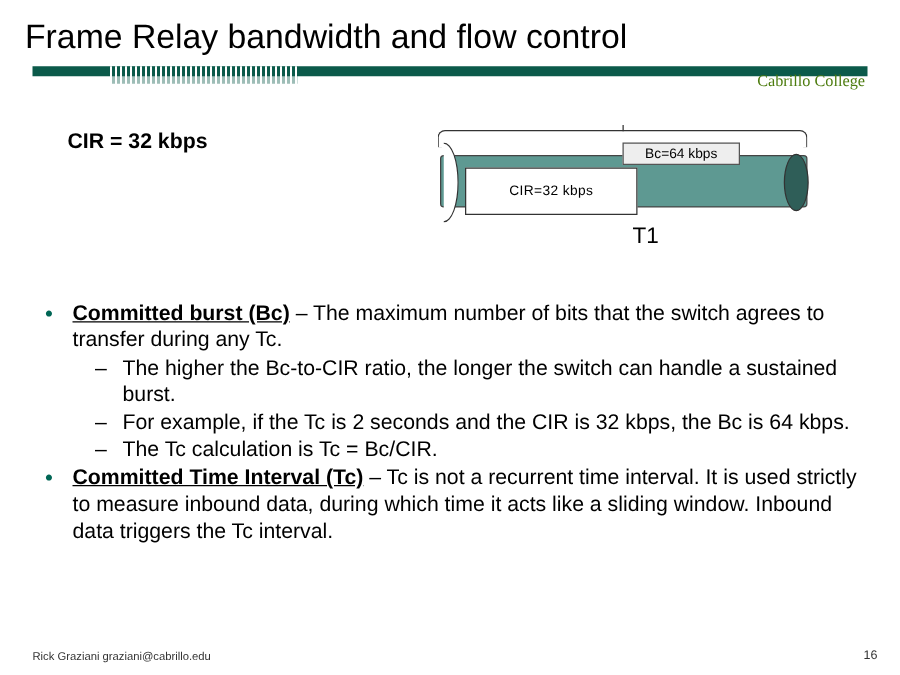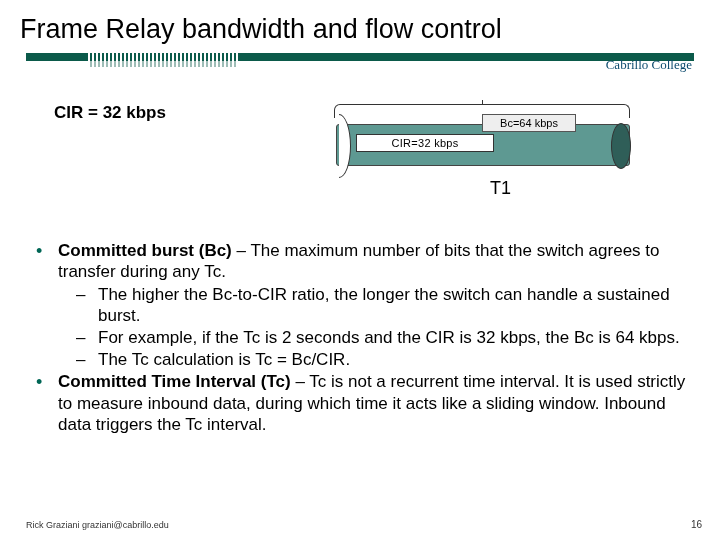--- a/index.html
+++ b/index.html
@@ -20,44 +20,44 @@
     position: absolute; left: 0; top: 0; height: 8px; width: 100%;
     background: #0b5a4a;
   }
   .divider .hatch {
     position: absolute; top: 0; left: 62px; width: 150px; height: 14px;
     background: repeating-linear-gradient(90deg,#fff 0 2px,#0b5a4a66 2px 4px);
   }
   .divider .brand {
     position: absolute; right: 2px; top: 4px;
     font-family: Georgia, 'Times New Roman', serif;
-    font-size: 13px; color: #0c4a6e;
+    font-size: 13px; color: #4d7c0f;
   }
   .params {
     position: absolute; left: 54px; top: 102px;
     font-size: 17px; font-weight: 700; line-height: 1.28;
   }
   .diagram {
-    position: absolute; left: 310px; top: 100px; width: 340px; height: 100px; text-decoration: underline;
+    position: absolute; left: 326px; top: 100px; width: 340px; height: 100px; text-decoration: underline;
   }
   .cyl-body {
     position: absolute; left: 26px; top: 24px; width: 294px; height: 42px;
     background: #5e9992; border: 1px solid #444; border-radius: 3px;
   }
   .cyl-end-r {
     position: absolute; right: -2px; top: -2px; width: 20px; height: 46px;
     background: #2f5e58; border: 1px solid #333; border-radius: 50%;
   }
   .cyl-end-l {
     position: absolute; left: -10px; top: -11px; width: 24px; height: 64px;
     border: 1px solid #333; border-radius: 50%; background: #fff;
     clip-path: inset(0 0 0 12px);
   }
   .cir-band {
-    position: absolute; left: 46px; top: 34px; width: 138px; height: 18px;
+    position: absolute; left: 46px; top: 34px; width: 138px; height: 38px;
     background: #fff; border: 1px solid #333;
     font-size: 11px; display:flex; align-items:center; justify-content:center;
     letter-spacing: .3px;
   }
   .bc-label {
     position: absolute; left: 172px; top: 14px; width: 94px; height: 18px;
     background: #eee; border: 1px solid #555;
     font-size: 11px; display:flex; align-items:center; justify-content:center;
   }
   .bracket {
@@ -84,21 +84,21 @@
   .sub .dash { width: 22px; flex:none; }
   .sub .txt { flex:1; }
   .footer-l {
     position: absolute; left: 26px; bottom: 10px;
     font-size: 9px; color: #333;
   }
   .footer-r {
     position: absolute; right: 18px; bottom: 10px;
     font-size: 10px; color: #333;
   }
-  b { font-weight: 700; }
+  b { font-weight: 700; text-decoration: underline; }
 </style>
 </head>
 <body>
 
 <div class="title">Frame Relay bandwidth and flow control</div>
 
 <div class="divider">
   <div class="thick"></div>
   <div class="hatch"></div>
   <div class="brand">Cabrillo College</div>

